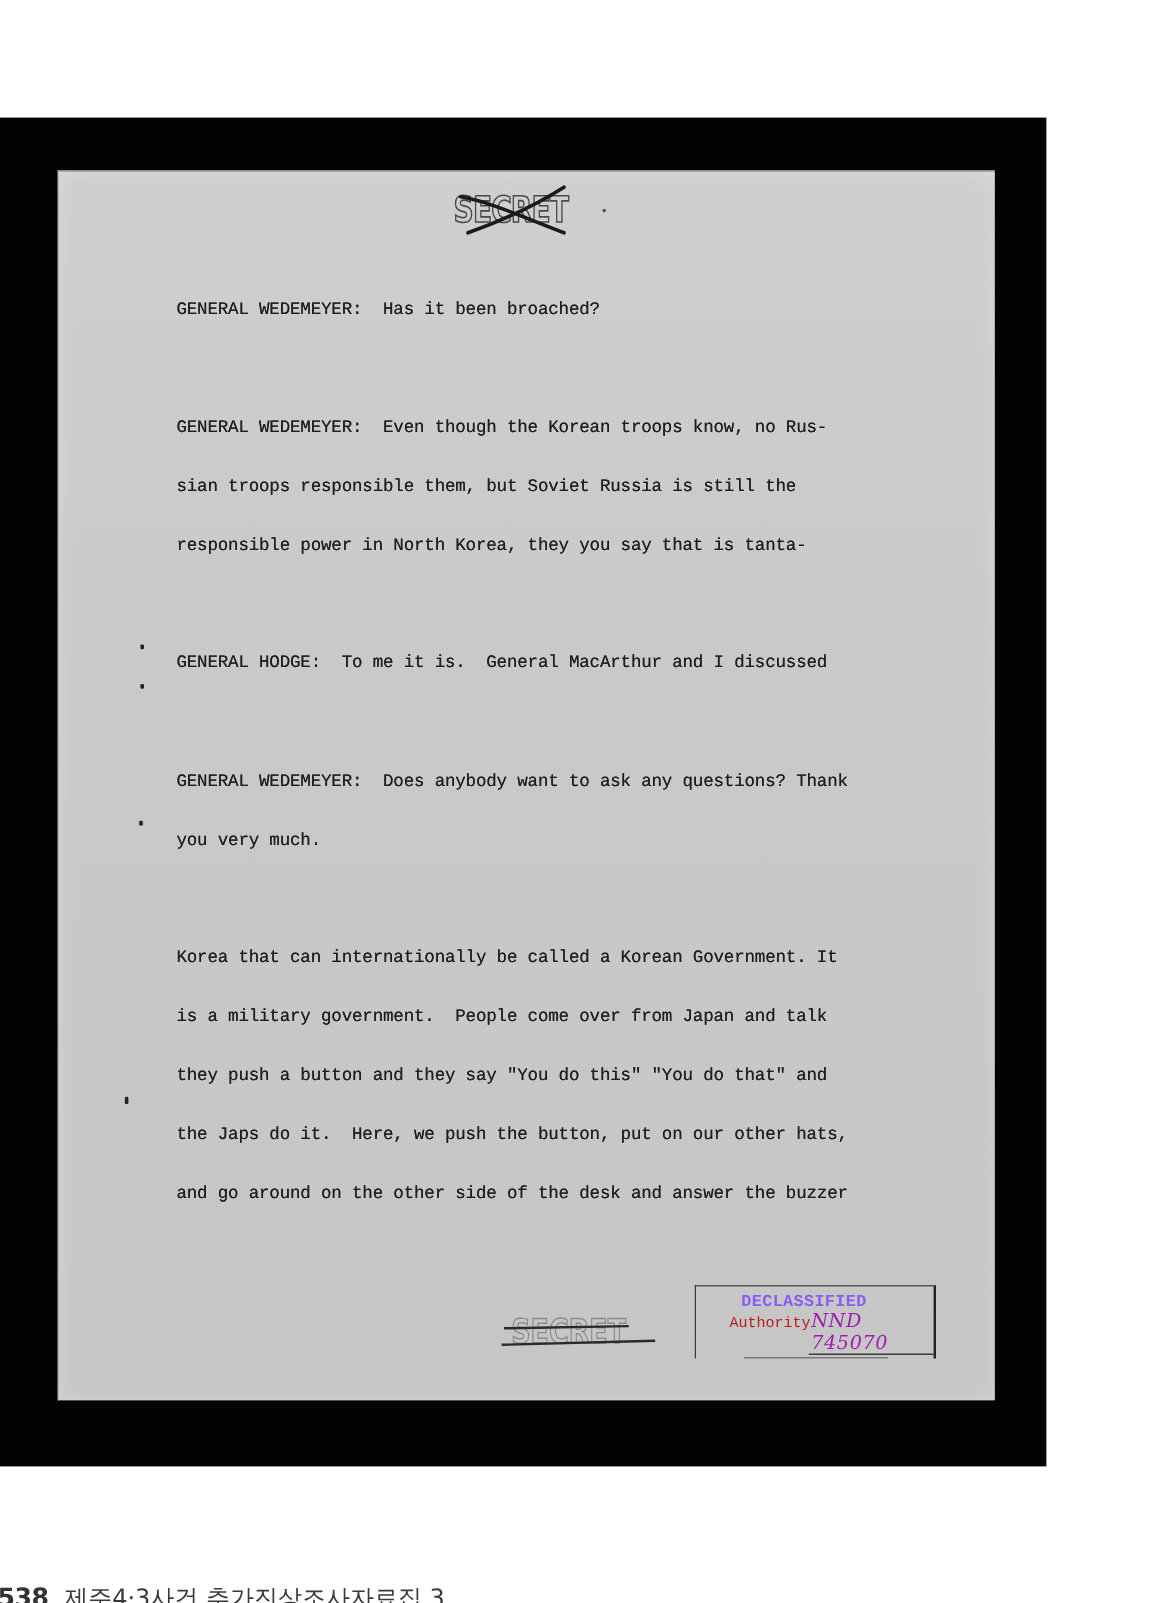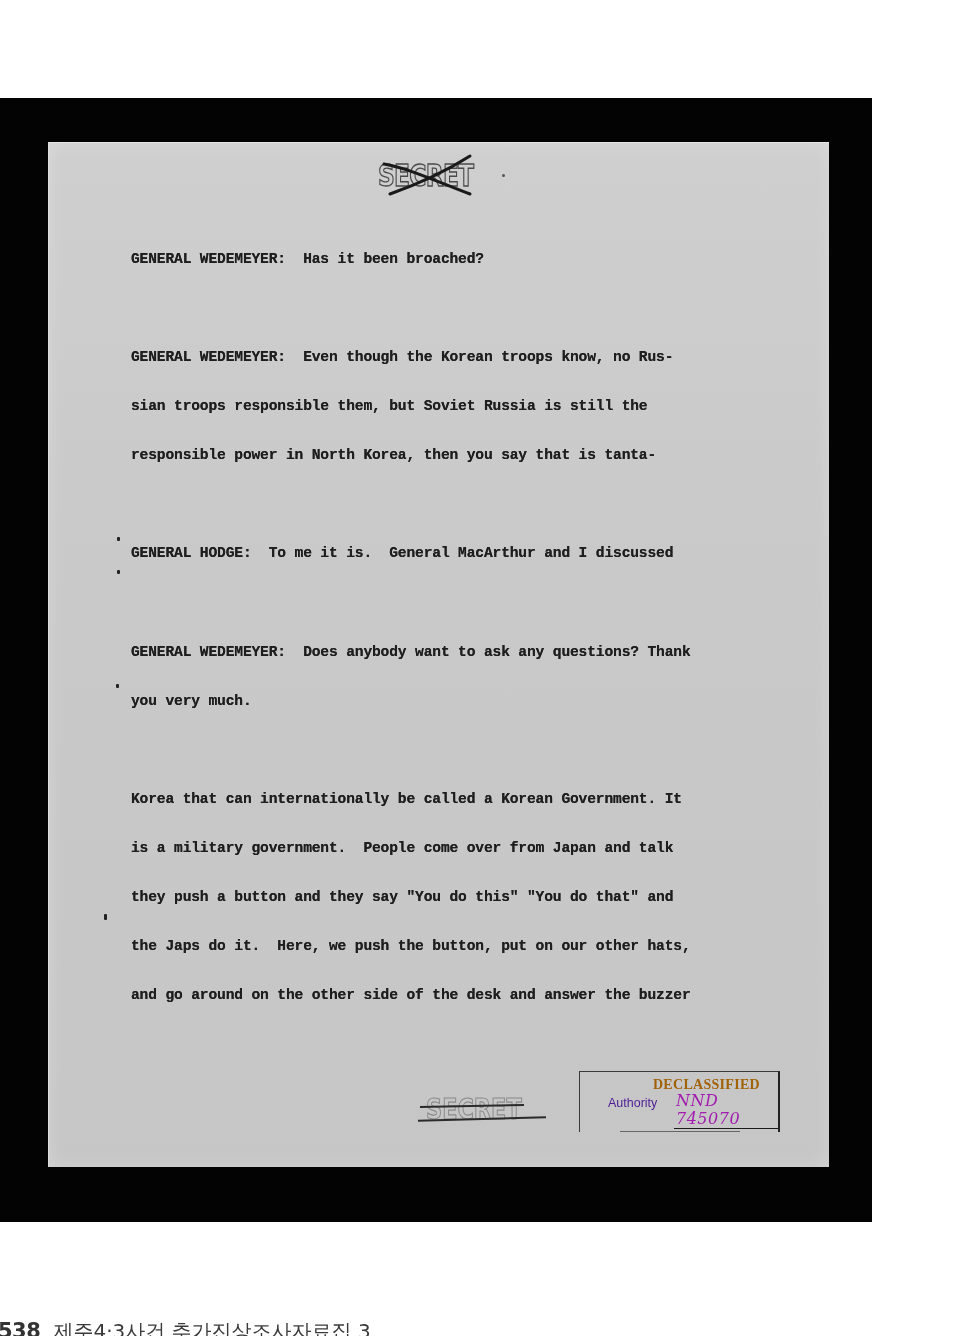--- a/index.html
+++ b/index.html
@@ -70,24 +70,23 @@
       left: 131px;
       top: 218px;
       width: 660px;
       font-family: "Liberation Mono", "DejaVu Sans Mono", monospace;
       font-size: 14.6px;
       line-height: 16.3px;
       color: #1e1e1e;
       letter-spacing: -0.15px;
     }
     .para {
-      margin: 0 0 17px 0;
+      margin: 0 0 17px 16px;
       white-space: pre-wrap;
       text-shadow: 0 0 0.4px #333;
-      font-weight: bold;
     }
     .line {
       display: block;
       white-space: pre;
     }
     .margin-mark {
       position: absolute;
       width: 3px;
       height: 4px;
       background: #222;
@@ -148,34 +147,34 @@
       bottom: 0;
       width: 120px;
       height: 1px;
       background: #666;
     }
     .declass-title {
       position: absolute;
       left: 0;
       top: 5px;
       width: 180px;
-      text-align: right;
-      font-family: Liberation Serif, serif;
+      text-align: center;
+      font-family: Liberation Mono, monospace;
       font-size: 14px;
       font-weight: bold;
-      color: #a16207;
+      color: #8b5cf6;
       letter-spacing: 0.3px;
     }
     .declass-authority {
       position: absolute;
       left: 28px;
       top: 24px;
-      font-family: Liberation Sans, sans-serif;
+      font-family: Liberation Mono, monospace;
       font-size: 12.5px;
-      color: #4c1d95;
+      color: #b91c1c;
     }
     .declass-number {
       position: absolute;
       left: 94px;
       top: 20px;
       font-family: "DejaVu Serif", serif;
       font-style: italic;
       font-size: 16px;
       color: #a21caf;
       letter-spacing: 0.5px;
@@ -218,21 +217,21 @@
 </svg>
 <div class="stray-dot"></div>
 
 <div class="doc-body">
   <div class="para">
     <span class="line">GENERAL WEDEMEYER:  Has it been broached?</span>
   </div>
   <div class="para">
     <span class="line">GENERAL WEDEMEYER:  Even though the Korean troops know, no Rus-</span>
     <span class="line">sian troops responsible them, but Soviet Russia is still the</span>
-    <span class="line">responsible power in North Korea, then you say that is tanta-</span>
+    <span class="line">responsible power in North Korea, they you say that is tanta-</span>
   </div>
   <div class="para">
     <span class="line">GENERAL HODGE:  To me it is.  General MacArthur and I discussed</span>
   </div>
   <div class="para">
     <span class="line">GENERAL WEDEMEYER:  Does anybody want to ask any questions? Thank</span>
     <span class="line">you very much.</span>
   </div>
   <div class="para">
     <span class="line">Korea that can internationally be called a Korean Government. It</span>

